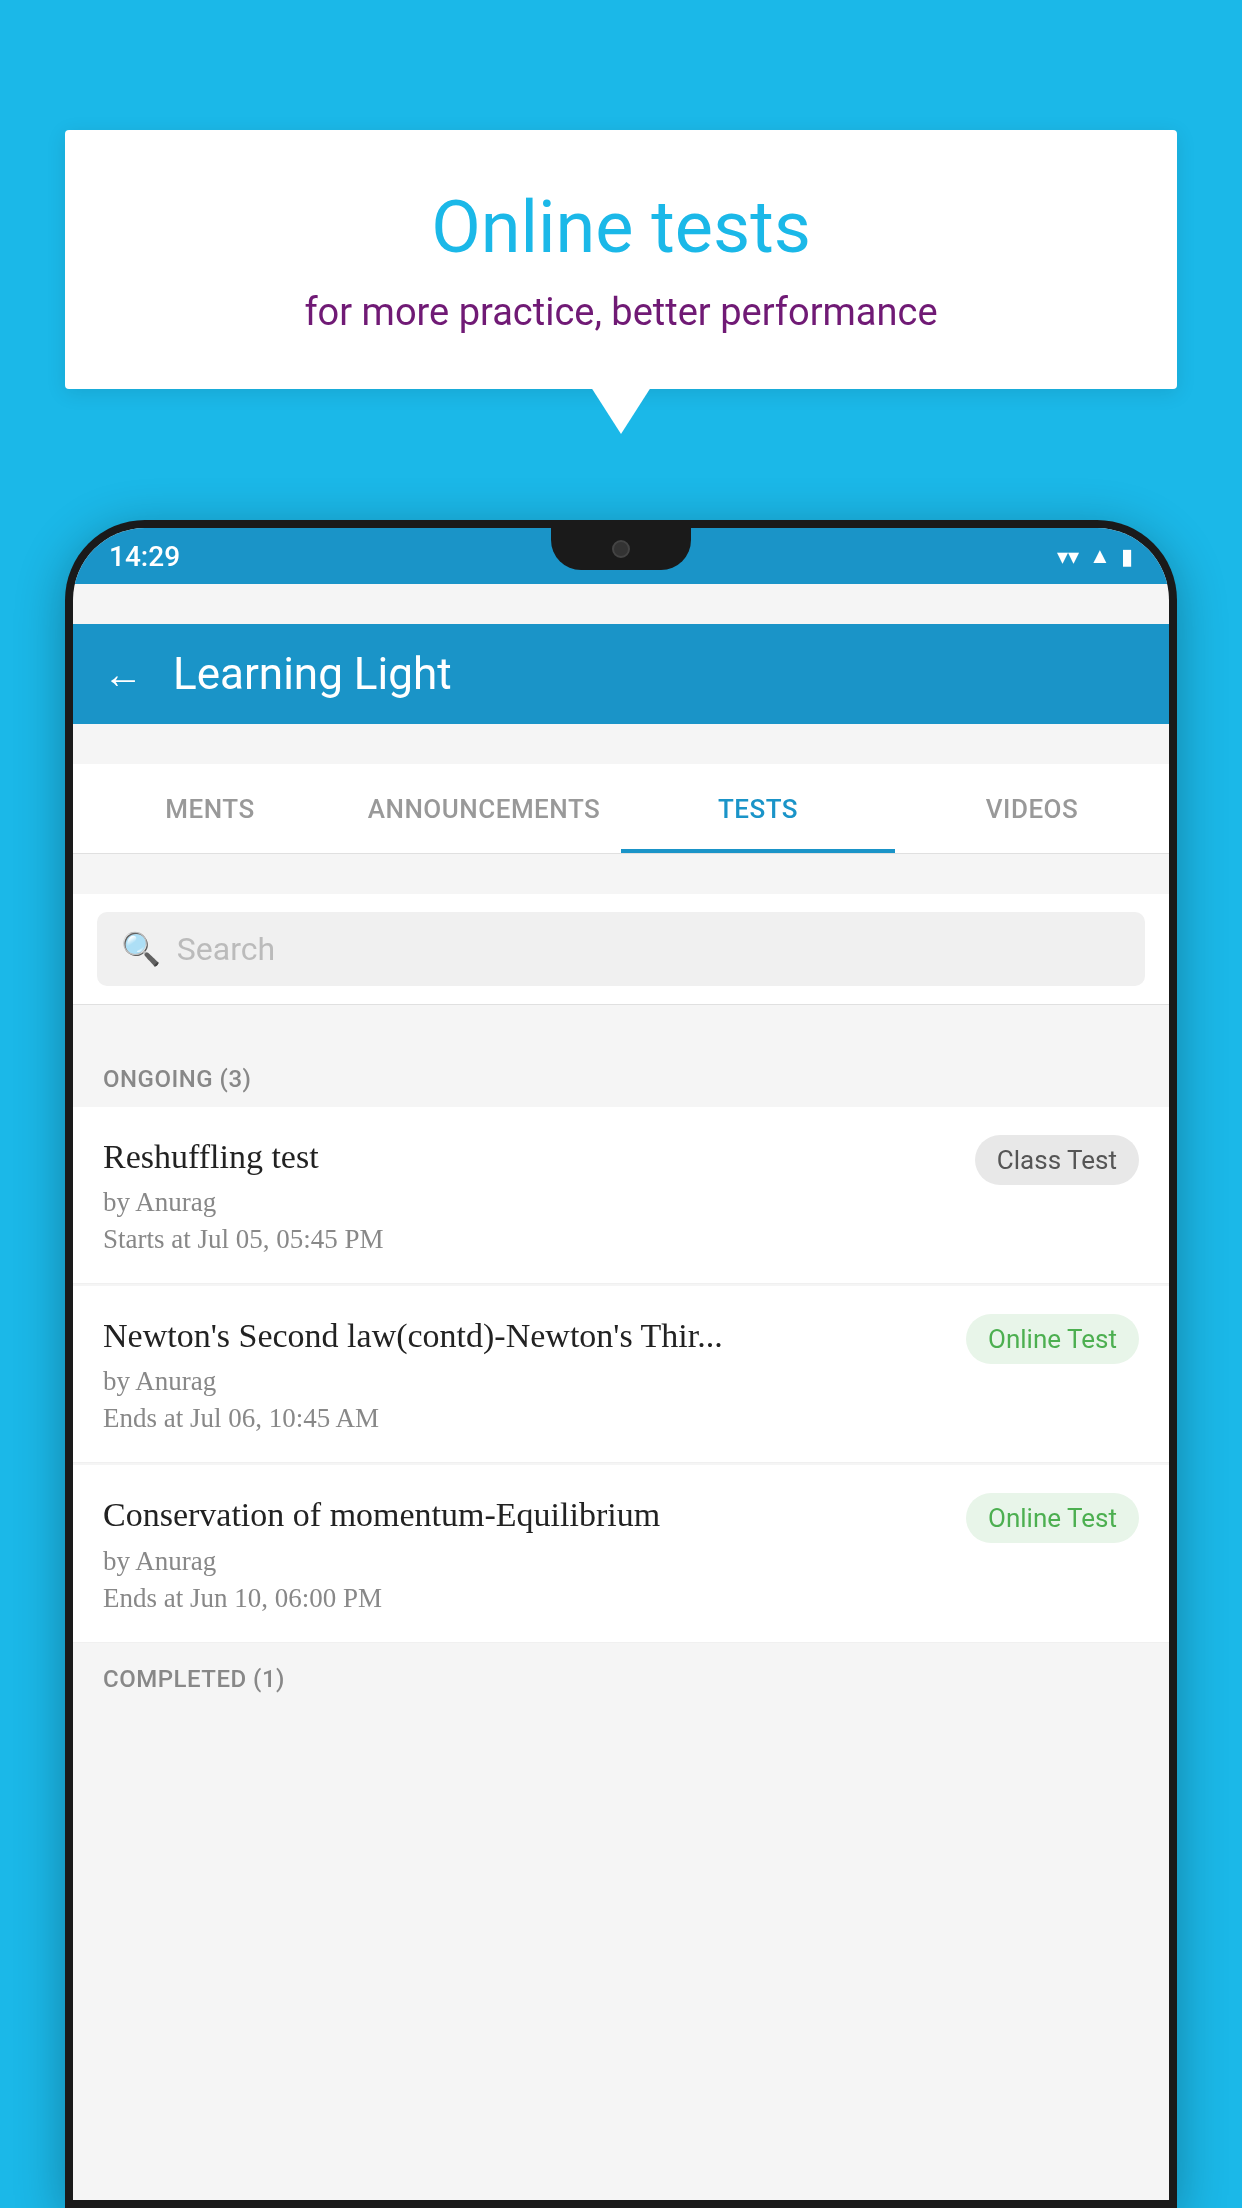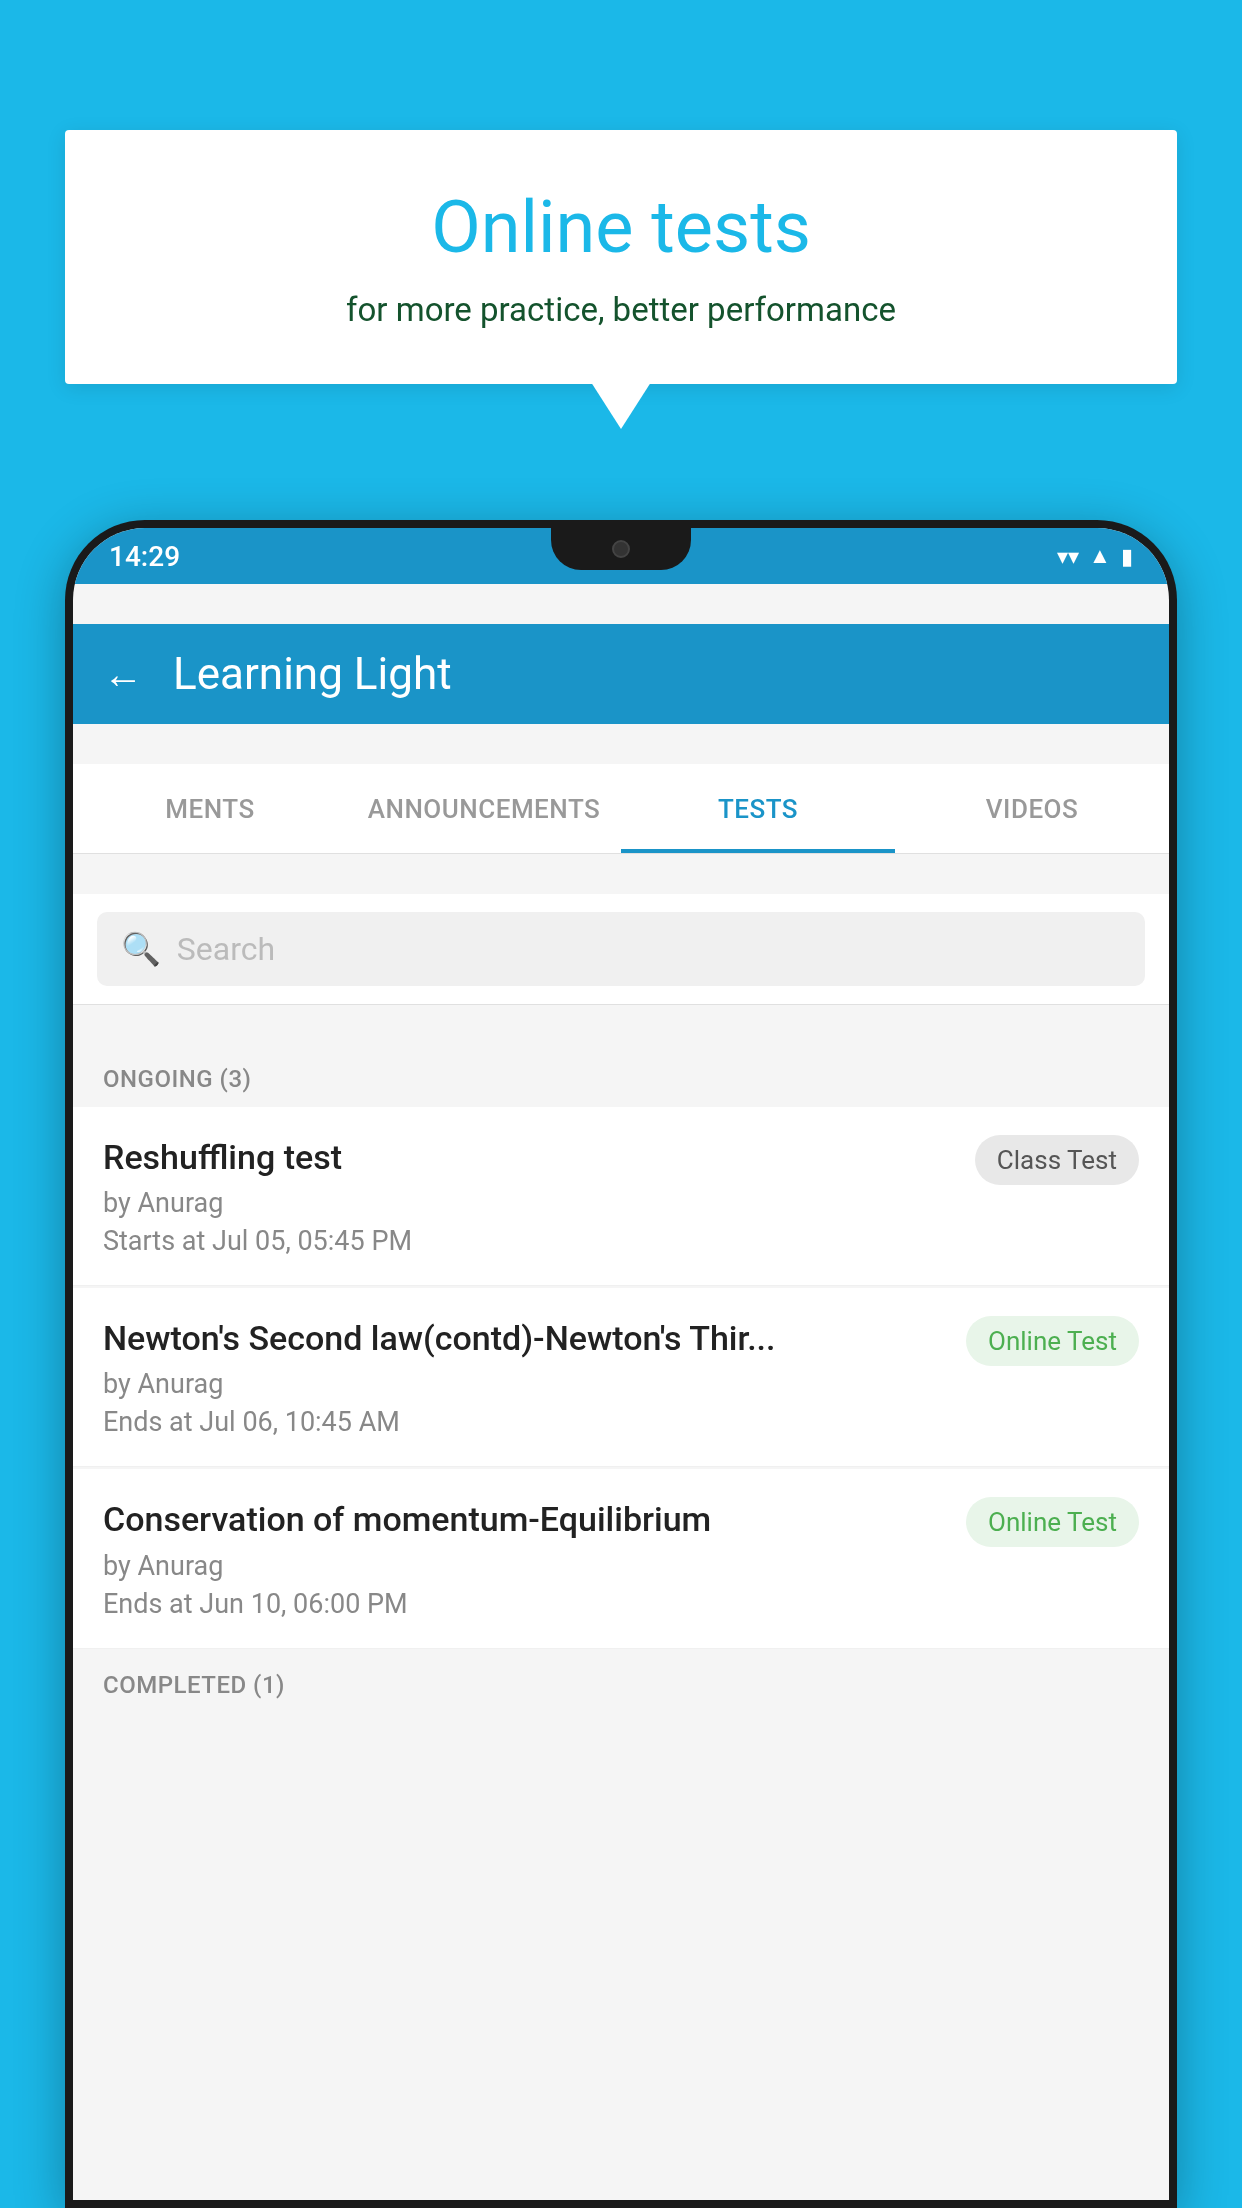--- a/index.html
+++ b/index.html
@@ -45,22 +45,22 @@
     }
 
     .bubble-title {
       color: #1BB8E8;
       font-size: 72px;
       font-weight: 400;
       margin-bottom: 20px;
     }
 
     .bubble-subtitle {
-      color: #14532d;
-      font-size: 33px;
+      color: #701a75;
+      font-size: 38px;
       font-weight: 400;
     }
 
     
     .phone-frame {
       position: absolute;
       top: 520px;
       left: 65px;
       right: 65px;
       bottom: 0;
@@ -238,20 +238,21 @@
       padding: 28px 30px;
       display: flex;
       align-items: flex-start;
       justify-content: space-between;
       border-bottom: 1px solid #f0f0f0;
     }
 
     .item-content {
       flex: 1;
       padding-right: 20px;
+      font-family: Liberation Serif, serif;
     }
 
     .item-title {
       font-size: 34px;
       font-weight: 500;
       color: #222;
       margin-bottom: 8px;
       line-height: 1.3;
     }
 

